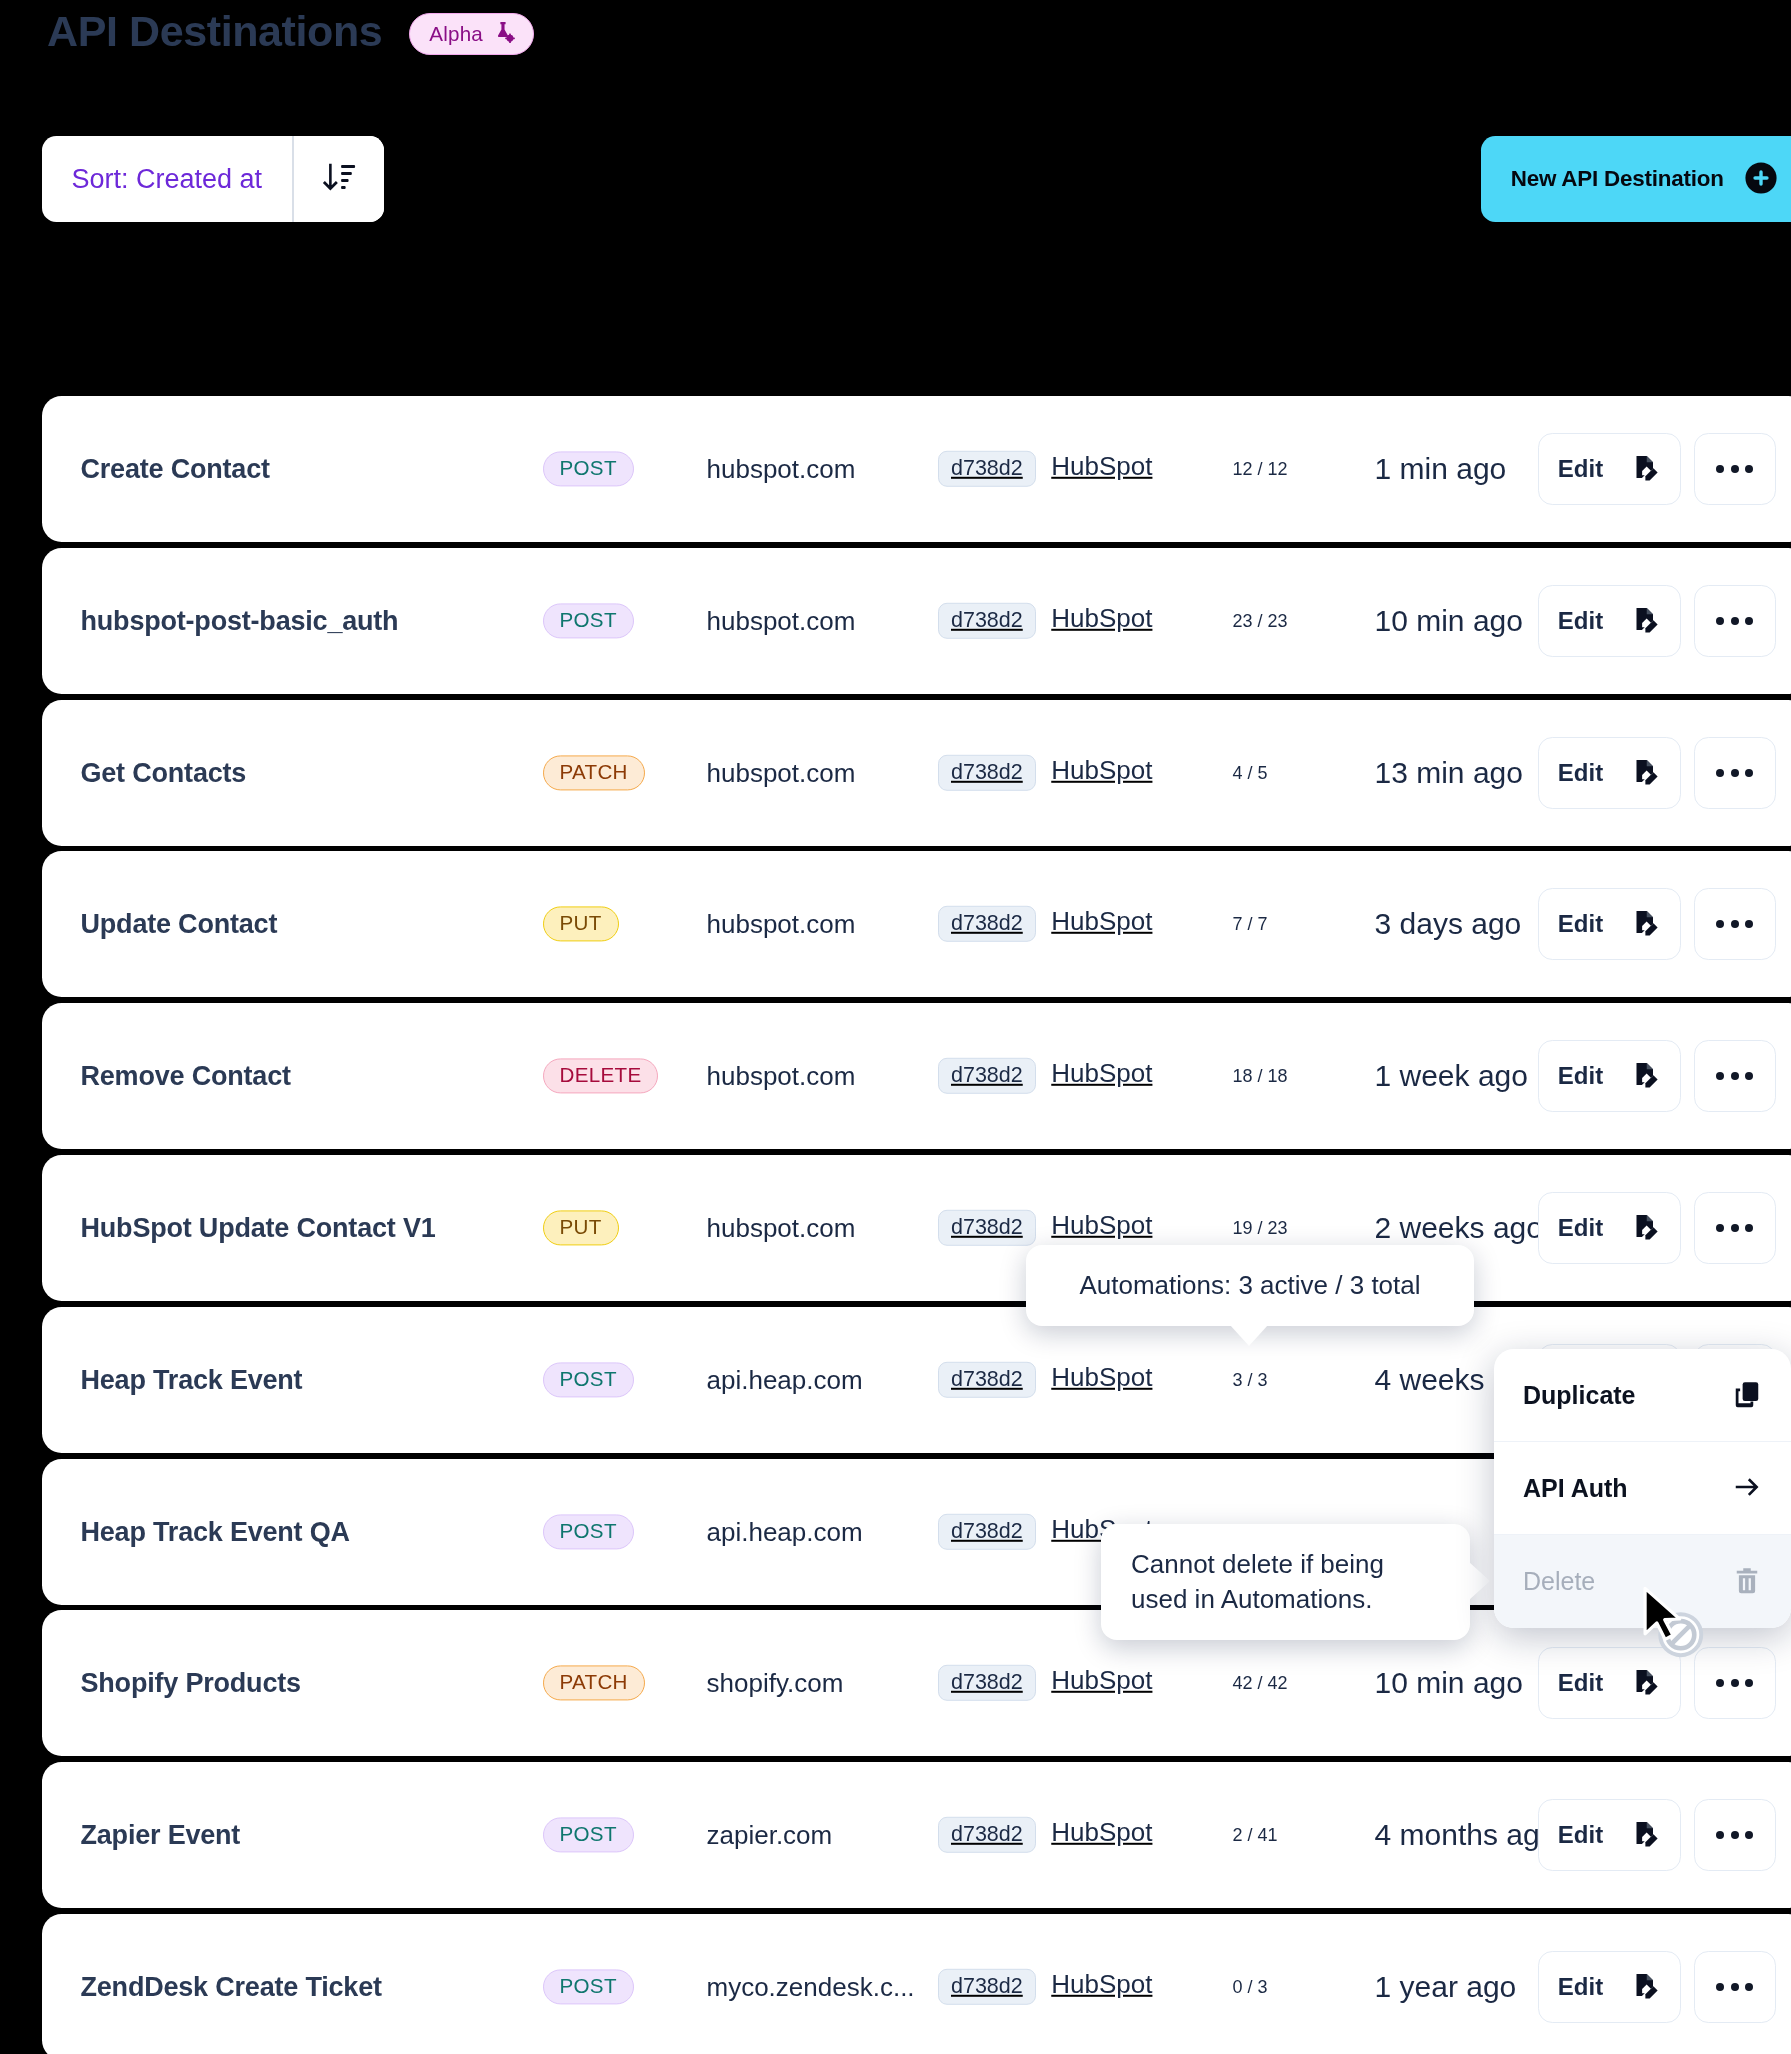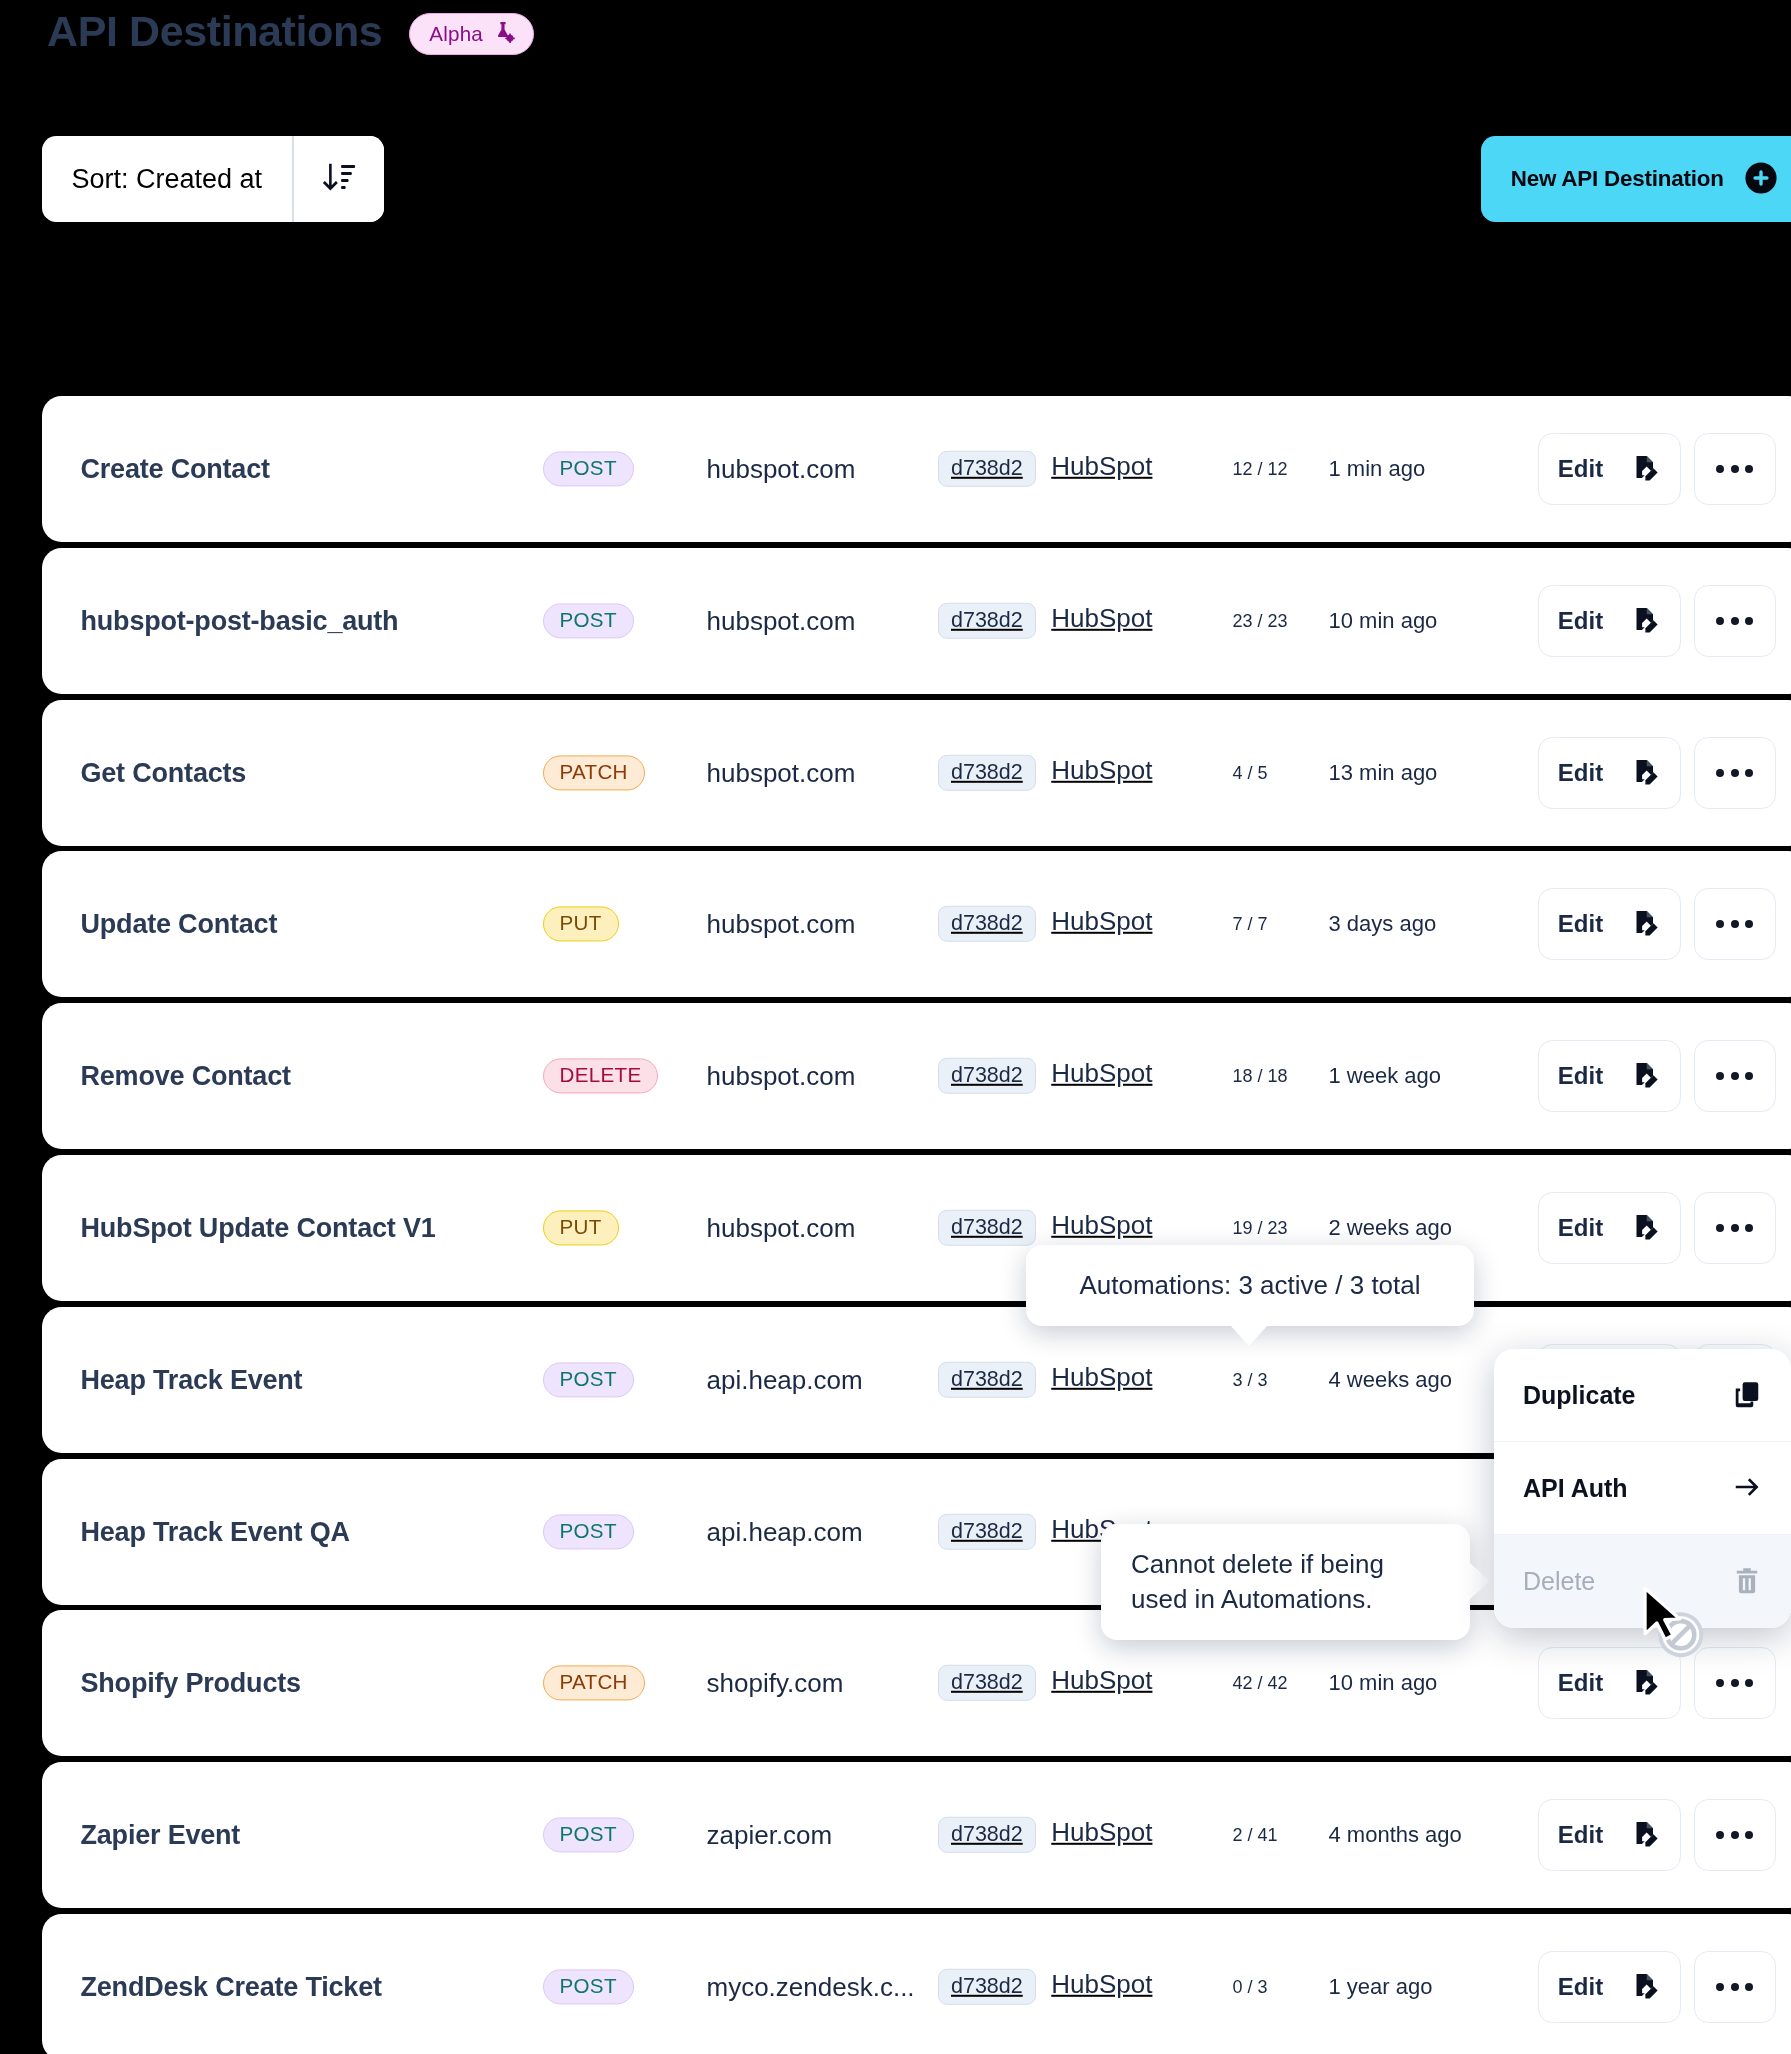--- a/index.html
+++ b/index.html
@@ -71,21 +71,21 @@
     height: 86px;
     background: #FFFFFF;
     border-radius: 14.3px;
     overflow: hidden;
   }
   .sort-label {
     display: flex;
     align-items: center;
     padding: 0 30px 0 30px;
     font-size: 27px;
-    color: #000000;
+    color: #6d28d9;
     white-space: nowrap;
   }
   .sort-divider { width: 1.8px; background: #D9DFE8; }
   .sort-btn {
     display: flex;
     align-items: center;
     justify-content: center;
     width: 90px;
     background: #FFFFFF;
     border: none;
@@ -196,21 +196,21 @@
     border: 1.8px solid #D3DEEC;
     border-radius: 9px;
     padding: 5.4px 12.5px;
     font-size: 21.5px;
     color: #1B2944;
     line-height: 1.1;
   }
   .auth-name { font-size: 26px; color: #1B2944; }
 
   .c-automations { left: 1191px; font-size: 18px; color: #1B2944; }
-  .c-created     { left: 1287px; font-size: 22px; color: #1B2944; }
+  .c-created     { left: 1333px; font-size: 30px; color: #1B2944; }
 
   .c-actions {
     right: 32px;
     display: flex;
     align-items: center;
     gap: 12.5px;
   }
   .edit-btn {
     display: flex;
     align-items: center;

